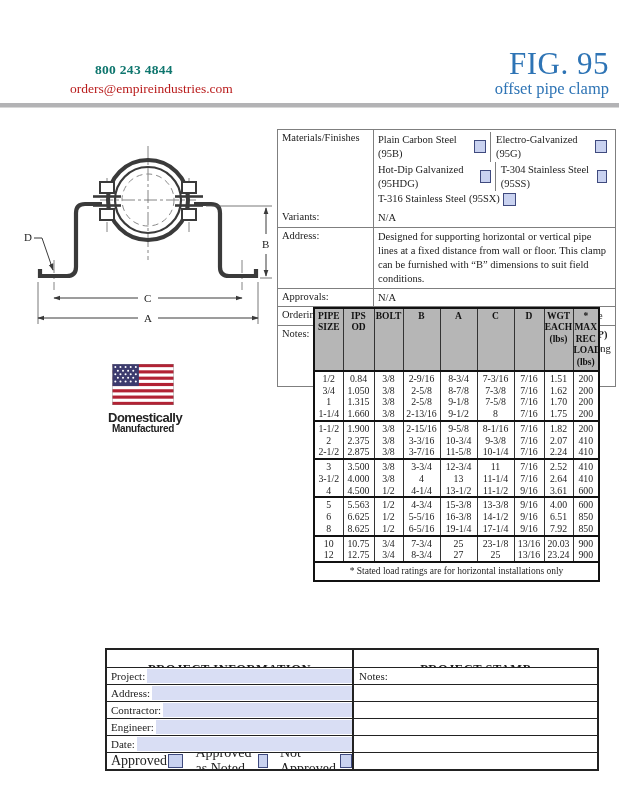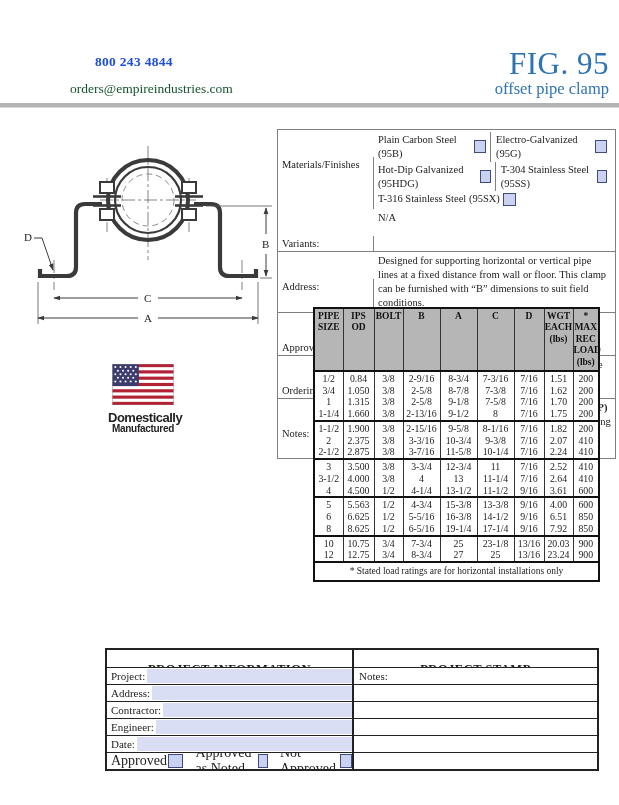--- a/index.html
+++ b/index.html
@@ -1,32 +1,32 @@
 <!DOCTYPE html>
 <html><head>
 <meta charset="utf-8">
 <style>
   html,body{margin:0;padding:0;}
   body{width:619px;height:805px;background:#fff;font-family:"Liberation Serif",serif;color:#222;}
   .page{position:relative;width:619px;height:805px;overflow:hidden;background:#fff;}
 
   
   .logo-wrap{position:absolute;left:12px;top:4px;width:215px;height:100px;}
-  .phone{position:absolute;left:95px;top:54px;font-size:13.5px;font-weight:bold;color:#1d4ed8;letter-spacing:.3px;}
-  .email{position:absolute;left:70px;top:81px;font-size:13.5px;color:#14532d;text-align:center;}
+  .phone{position:absolute;left:95px;top:62px;font-size:13.5px;font-weight:bold;color:#0f766e;letter-spacing:.3px;}
+  .email{position:absolute;left:70px;top:81px;font-size:13.5px;color:#b91c1c;text-align:center;}
   .fig-block{position:absolute;right:10px;top:48px;text-align:right;line-height:1;}
   .fig-title{font-size:31px;color:#2e74b5;letter-spacing:.5px;}
   .fig-sub{font-size:16.5px;color:#2e74b5;margin-top:2px;}
   .gray-rule{position:absolute;left:0;top:103px;width:619px;height:4px;background:#b3b3b5;border-bottom:1px solid #d8d8d8;}
 
   
   .spec{position:absolute;left:277px;top:129px;width:337px;border:1px solid #7f7f7f;font-size:10.5px;color:#222;background:#fff;}
   .spec-row{display:flex;border-top:1px solid #7f7f7f;}
   .spec-row:first-child{border-top:none;}
-  .spec-label{flex:0 0 88px;padding:2px 3px 2px 4px;border-right:1px solid #7f7f7f;margin-top:27px;}
+  .spec-label{flex:0 0 88px;padding:2px 3px 2px 4px;border-right:1px solid #7f7f7f;}
   .spec-value{flex:1;padding:2px 4px;line-height:1.32;}
   .mat-line{display:flex;align-items:center;min-height:15px;}
   .mat-cell{display:flex;align-items:center;padding:1px 4px 1px 0;}
   .mat-div{border-right:1px solid #7f7f7f;margin-right:5px;}
   .cbx{display:inline-block;width:11px;height:11px;background:#c9d2f0;border:1px solid #3f4a7e;margin-left:3px;}
 
   
   table.size{position:absolute;left:313px;top:307px;width:285px;border-collapse:collapse;table-layout:fixed;border:2px solid #111;background:#fff;}
   table.size th{background:#b6b6b6;border-left:1px solid #333;font-size:9.5px;font-weight:bold;white-space:pre-line;vertical-align:top;padding:2px 0;height:44px;line-height:1.2;text-align:center;color:#111;}
   table.size td{border-left:1px solid #333;font-size:9.8px;text-align:center;padding:0;line-height:1.2;color:#1c1c1c;}

